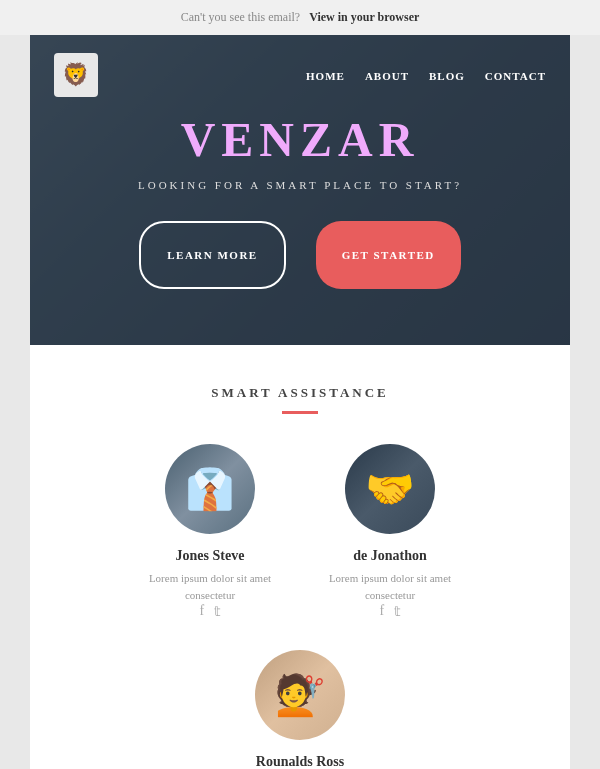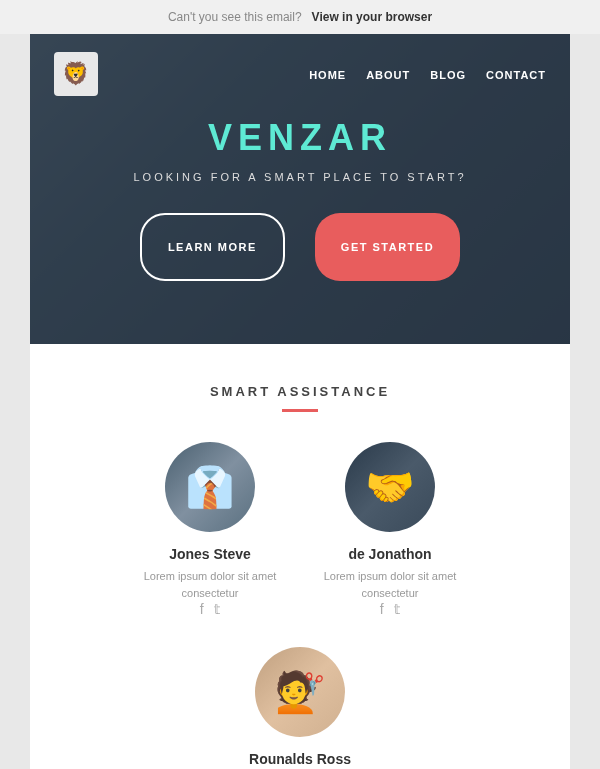--- a/index.html
+++ b/index.html
@@ -1,15 +1,15 @@
 <!DOCTYPE html>
 <html><head>
   <meta charset="utf-8">
   <style>
-    * { margin: 0; padding: 0; box-sizing: border-box; }
+    * { margin: 0; padding: 0; box-sizing: border-box; font-family: Liberation Serif, serif; }
     body {
       background: #e8e8e8;
       font-family: Arial, Helvetica, sans-serif;
       width: 600px;
       min-height: 769px;
     }
 
     
     .top-bar {
       text-align: center;
@@ -100,22 +100,22 @@
       position: absolute;
       inset: 0;
       z-index: 2;
       display: flex;
       flex-direction: column;
       align-items: center;
       justify-content: center;
       padding-top: 20px;
     }
     .hero-title {
-      color: #5eead4;
-      font-size: 36px;
+      color: #f0abfc;
+      font-size: 48px;
       font-weight: 900;
       letter-spacing: 6px;
       text-transform: uppercase;
       margin-bottom: 12px;
     }
     .hero-subtitle {
       color: #ddd;
       font-size: 11px;
       letter-spacing: 3px;
       text-transform: uppercase;

